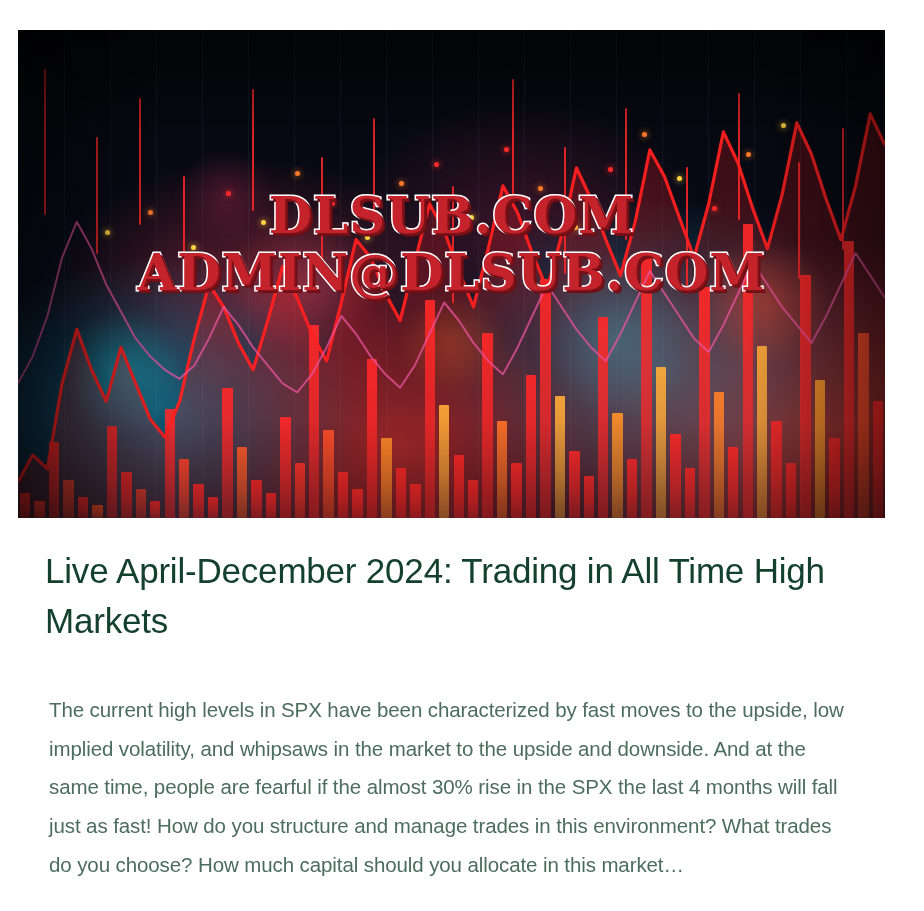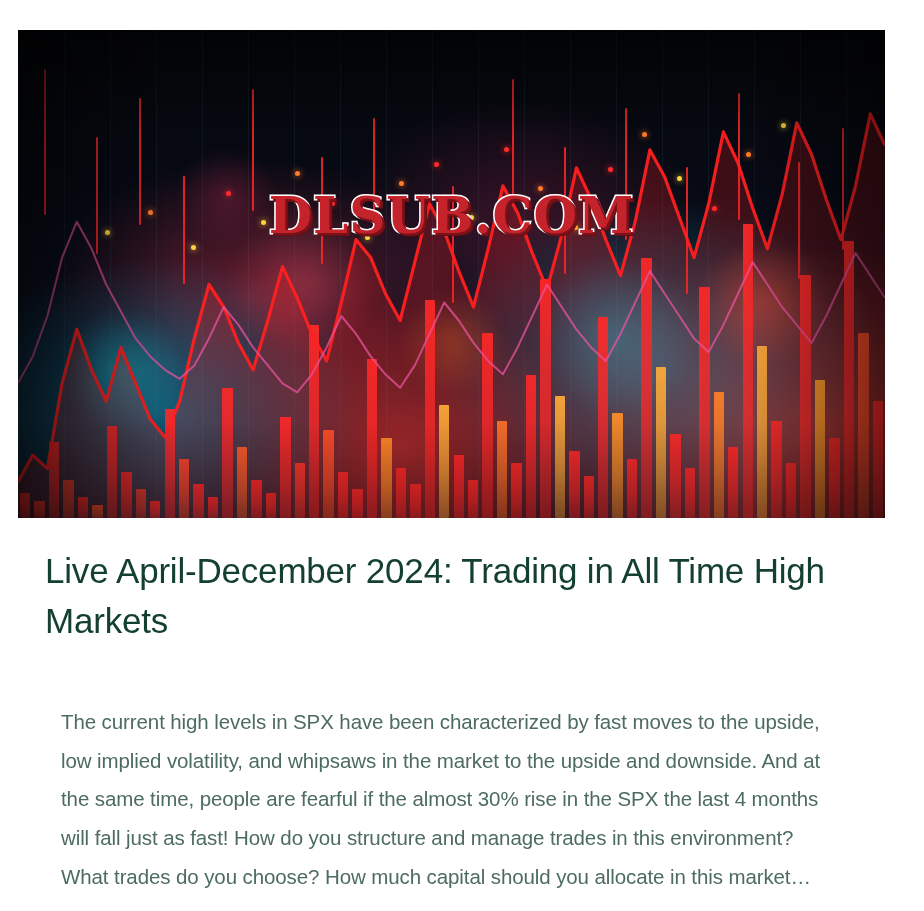--- a/index.html
+++ b/index.html
@@ -128,21 +128,21 @@
   .card-title {
     margin: 0;
     font-family: "Liberation Sans", sans-serif;
     font-size: 35px;
     font-weight: 400;
     line-height: 1.42;
     color: #14402f;
     letter-spacing: -0.2px;
   }
   .card-excerpt {
-    margin: 16px;
+    margin: 4px;
     padding-top: 42px;
     font-family: "Liberation Sans", sans-serif;
     font-size: 20.5px;
     font-weight: 400;
     line-height: 1.88;
     color: #4d6c60;
     letter-spacing: -0.1px;
   }
 </style>
 </head>
@@ -253,20 +253,21 @@
       </div>
     <svg class="hero-lines" id="lines-layer" viewBox="0 0 867 488" preserveAspectRatio="none">
         <polygon points="0,488 0.0,452.1 14.7,425.1 29.4,438.6 44.1,353.3 58.8,299.4 73.5,339.8 88.2,371.3 102.9,317.4 117.6,353.3 132.3,389.2 146.9,407.2 161.6,371.3 176.3,308.4 191.0,254.5 205.7,277.0 220.4,312.9 235.1,339.8 249.8,290.5 264.5,236.6 279.2,268.0 293.9,303.9 308.6,330.9 323.3,272.5 338.0,209.6 352.7,227.6 367.4,263.5 382.1,290.5 396.8,232.1 411.5,173.7 426.2,200.7 440.8,241.1 455.5,277.0 470.2,218.6 484.9,155.8 499.6,182.7 514.3,223.1 529.0,259.0 543.7,205.2 558.4,137.8 573.1,169.2 587.8,209.6 602.5,245.6 617.2,191.7 631.9,119.9 646.6,146.8 661.3,187.2 676.0,227.6 690.7,173.7 705.4,101.9 720.1,133.3 734.7,178.2 749.4,218.6 764.1,164.7 778.8,92.9 793.5,124.3 808.2,169.2 822.9,209.6 837.6,155.8 852.3,83.9 867.0,115.4 867,488" fill="#ff2020" opacity="0.22"></polygon>
         <polyline points="0.0,452.1 14.7,425.1 29.4,438.6 44.1,353.3 58.8,299.4 73.5,339.8 88.2,371.3 102.9,317.4 117.6,353.3 132.3,389.2 146.9,407.2 161.6,371.3 176.3,308.4 191.0,254.5 205.7,277.0 220.4,312.9 235.1,339.8 249.8,290.5 264.5,236.6 279.2,268.0 293.9,303.9 308.6,330.9 323.3,272.5 338.0,209.6 352.7,227.6 367.4,263.5 382.1,290.5 396.8,232.1 411.5,173.7 426.2,200.7 440.8,241.1 455.5,277.0 470.2,218.6 484.9,155.8 499.6,182.7 514.3,223.1 529.0,259.0 543.7,205.2 558.4,137.8 573.1,169.2 587.8,209.6 602.5,245.6 617.2,191.7 631.9,119.9 646.6,146.8 661.3,187.2 676.0,227.6 690.7,173.7 705.4,101.9 720.1,133.3 734.7,178.2 749.4,218.6 764.1,164.7 778.8,92.9 793.5,124.3 808.2,169.2 822.9,209.6 837.6,155.8 852.3,83.9 867.0,115.4" fill="none" stroke="#ff2020" stroke-width="3.2" stroke-linejoin="round" opacity="0.95"></polyline>
         <polyline points="0.0,353.3 14.7,326.4 29.4,286.0 44.1,227.6 58.8,191.7 73.5,218.6 88.2,254.5 102.9,281.5 117.6,308.4 132.3,326.4 146.9,339.8 161.6,348.8 176.3,335.4 191.0,308.4 205.7,277.0 220.4,294.9 235.1,317.4 249.8,335.4 264.5,353.3 279.2,362.3 293.9,344.3 308.6,317.4 323.3,286.0 338.0,303.9 352.7,326.4 367.4,344.3 382.1,357.8 396.8,335.4 411.5,303.9 426.2,272.5 440.8,290.5 455.5,312.9 470.2,330.9 484.9,344.3 499.6,317.4 514.3,286.0 529.0,254.5 543.7,277.0 558.4,299.4 573.1,317.4 587.8,330.9 602.5,303.9 617.2,272.5 631.9,241.1 646.6,263.5 661.3,286.0 676.0,308.4 690.7,321.9 705.4,294.9 720.1,263.5 734.7,232.1 749.4,254.5 764.1,277.0 778.8,294.9 793.5,312.9 808.2,286.0 822.9,254.5 837.6,223.1 852.3,245.6 867.0,268.0" fill="none" stroke="#e8539e" stroke-width="2" stroke-linejoin="round" opacity="0.75"></polyline>
       </svg>
     <div class="hero-vignette"></div>
 
     <div class="watermark">
       <span class="wm-line wm-line-1">DLSUB.COM</span>
+      <span class="wm-line wm-line-2">ADMIN@DLSUB.COM</span>
     </div>
   </div>
 
   <div class="content">
     <h2 class="card-title">Live April-December 2024: Trading in All Time High Markets</h2>
     <p class="card-excerpt">The current high levels in SPX have been characterized by fast moves to the upside, low implied volatility, and whipsaws in the market to the upside and downside. And at the same time, people are fearful if the almost 30% rise in the SPX the last 4 months will fall just as fast! How do you structure and manage trades in this environment? What trades do you choose? How much capital should you allocate in this market…</p>
   </div>
 
 </div>
 

